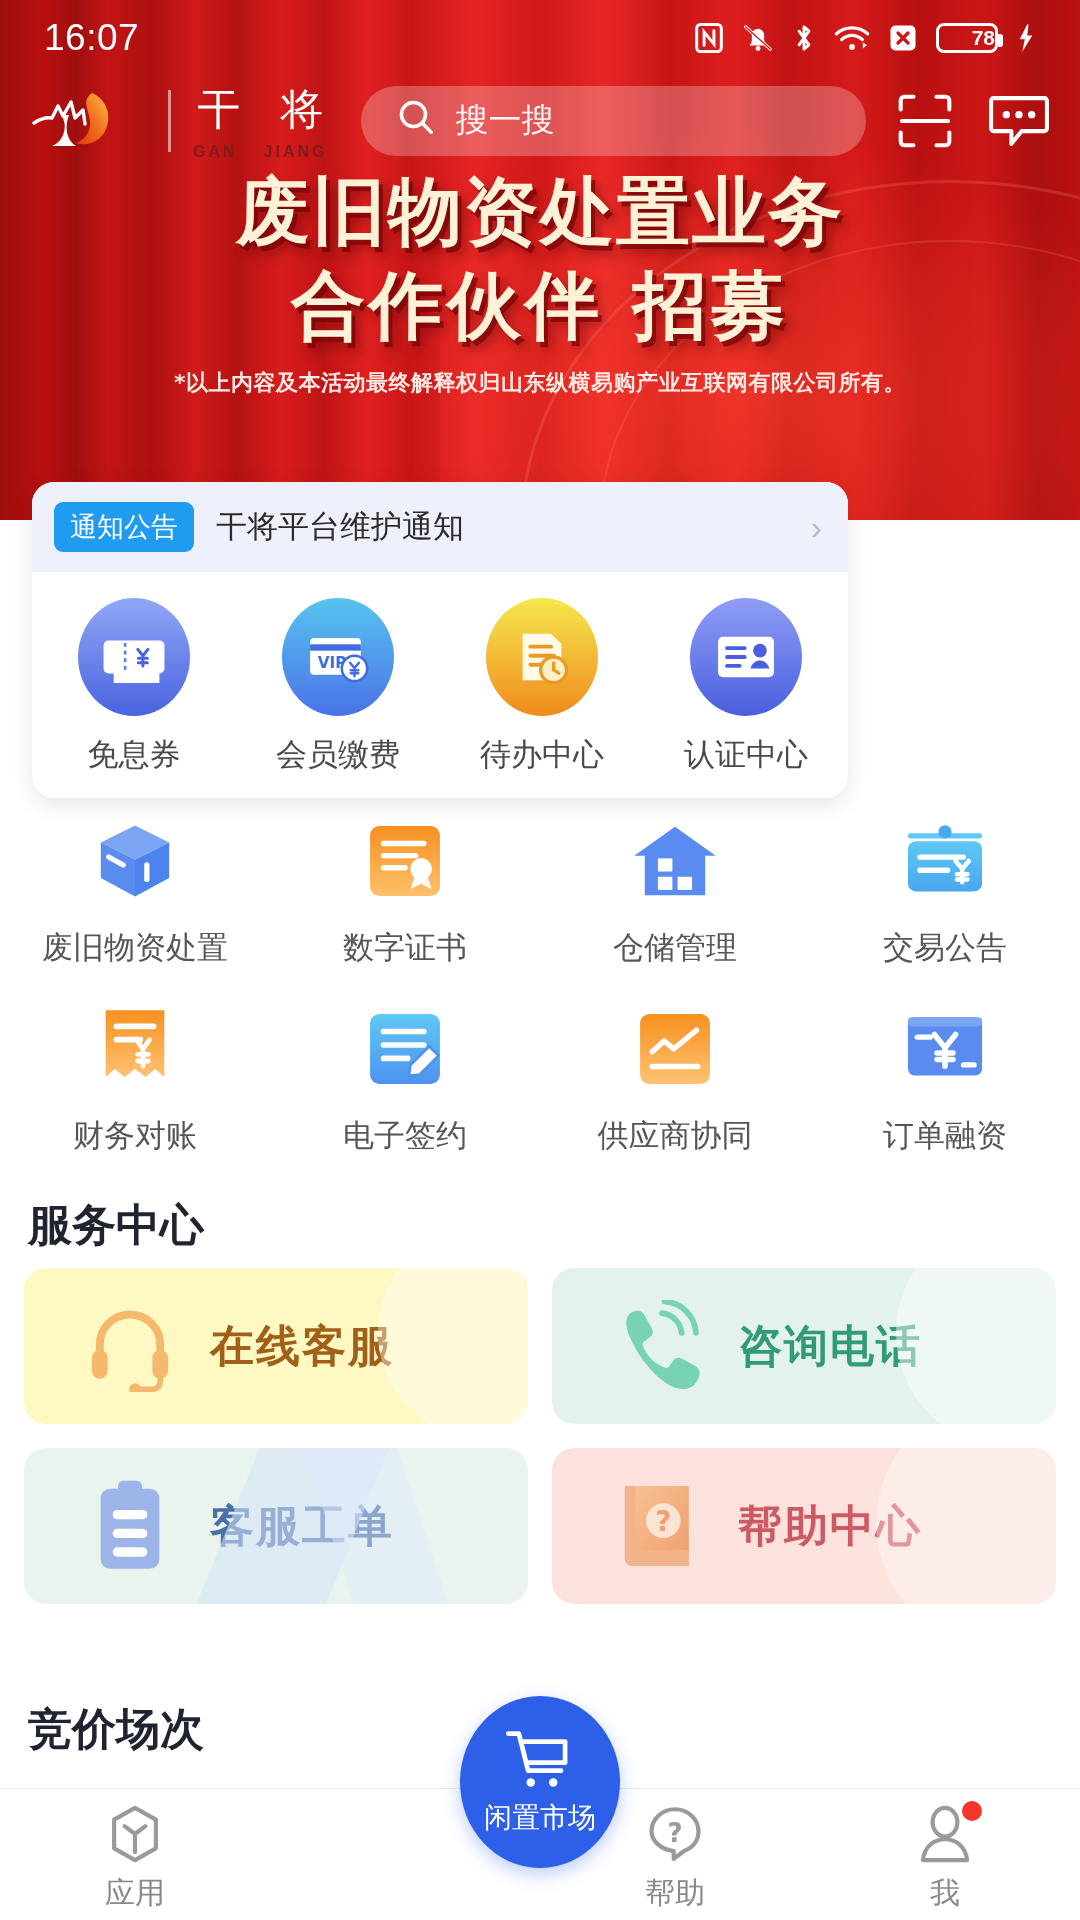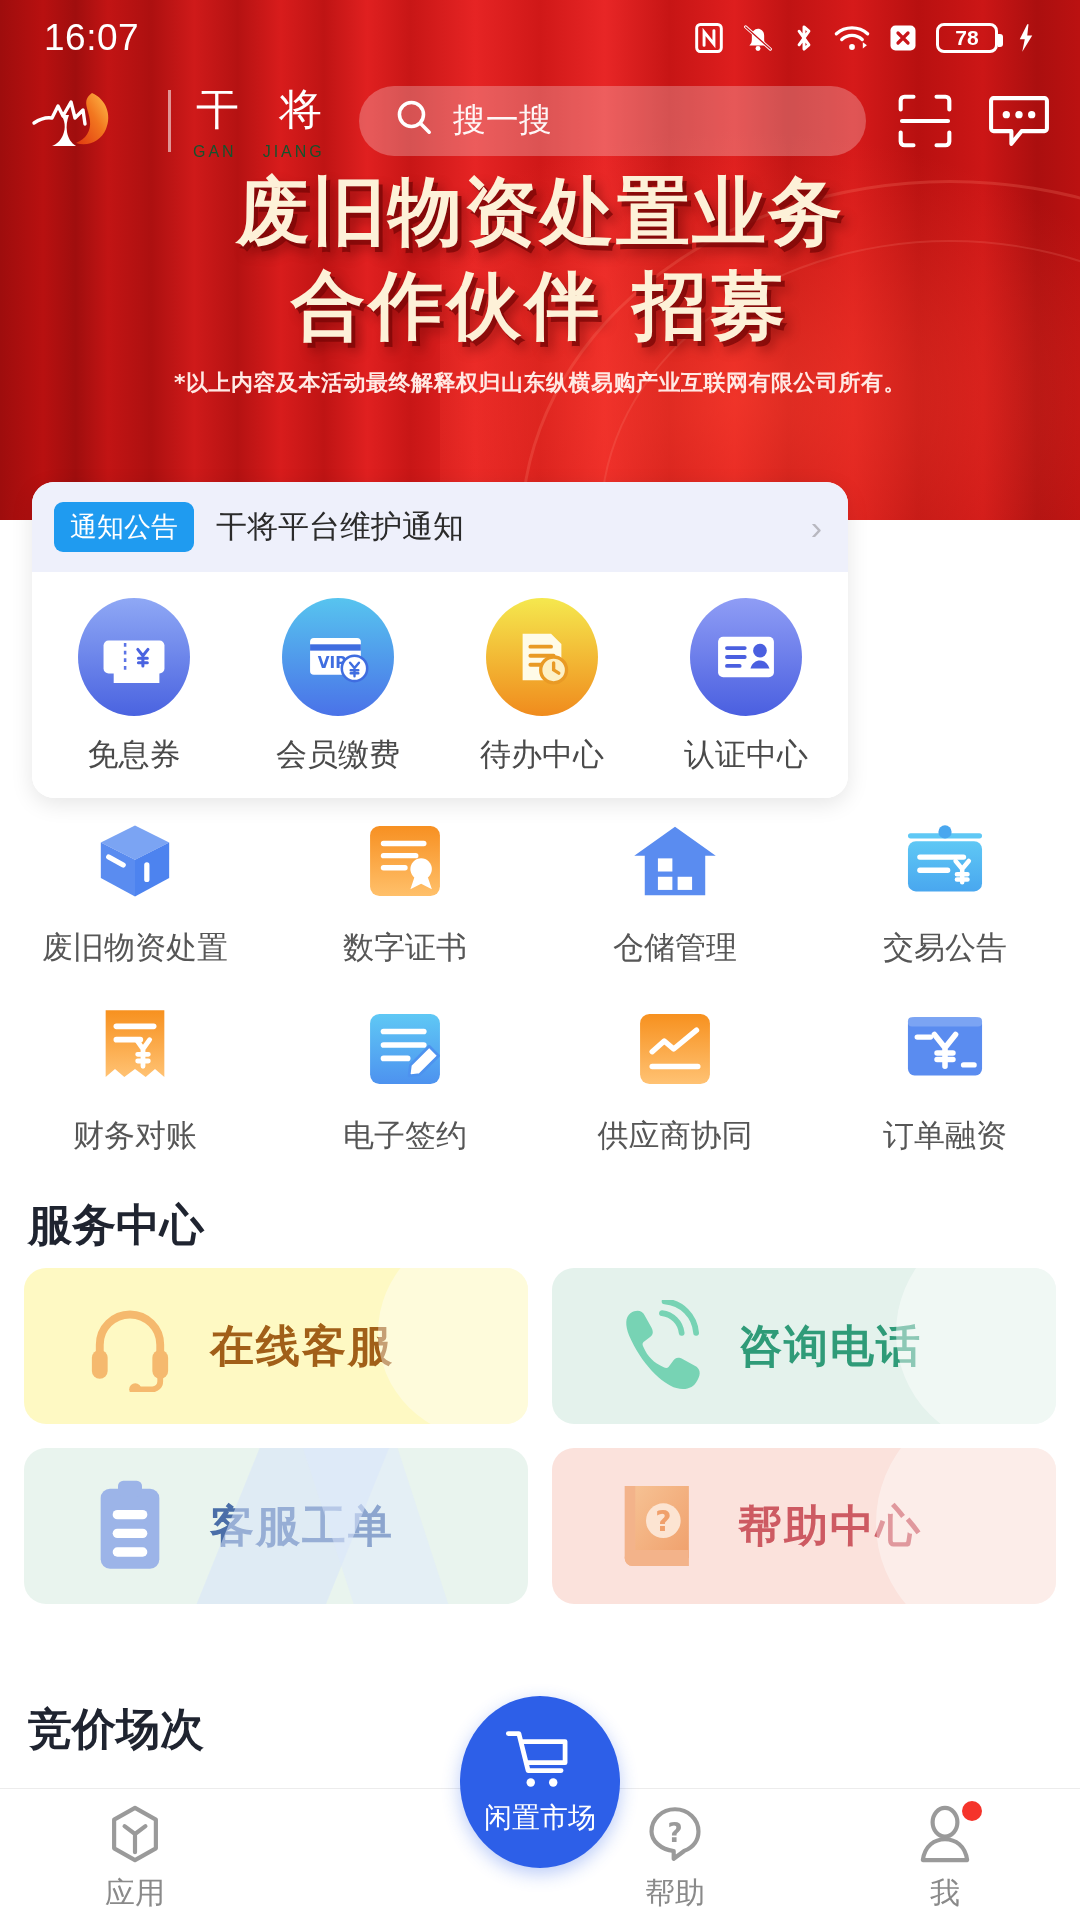--- a/index.html
+++ b/index.html
@@ -45,21 +45,21 @@
   .statusbar {
     position:absolute; top:0; left:0; width:1080px; height:76px;
     display:flex; align-items:center; justify-content:space-between;
     padding:0 44px; color:#fff; z-index:12;
   }
   .clock { font-size:37px; font-weight:400; letter-spacing:.5px; }
   .status-icons { display:flex; align-items:center; gap:18px; }
   .sbi { display:block; }
   .batt {
     width:62px; height:30px; border:3px solid #fff; border-radius:8px;
-    position:relative; display:flex; align-items:center; justify-content:center;
+    position:relative; display:flex; align-items:center; justify-content:flex-end;
     font-size:21px; font-weight:600; color:#fff;
   }
   .batt:after {
     content:""; position:absolute; right:-8px; top:8px;
     width:5px; height:13px; background:#fff; border-radius:0 3px 3px 0;
   }
 
   
   .appbar {
     position:absolute; top:78px; left:0; width:1080px; height:86px;
@@ -69,21 +69,21 @@
   .brand-mark { width:118px; height:72px; position:relative; }
   .brand-sep {
     width:3px; height:62px; background:rgba(255,255,255,.55);
     margin:0 22px;
   }
   .brand-text { display:flex; flex-direction:column; align-items:center; }
   .brand-cn { display:flex; gap:40px; }
   .brand-cn span { font-size:43px; color:#fff; font-weight:500;
       font-family:"DejaVu Sans","Liberation Sans",sans-serif; }
   .brand-en { display:flex; gap:26px; margin-top:4px; }
-  .brand-en span { font-size:16px; color:#14532d; letter-spacing:3px; font-weight:400; }
+  .brand-en span { font-size:16px; color:#7f1d1d; letter-spacing:3px; font-weight:700; }
 
   .searchbox {
     flex:1; height:70px; margin:0 26px 0 34px;
     background:rgba(255,255,255,.26); border-radius:35px;
     display:flex; align-items:flex-start; padding:12px 36px; gap:20px;
   }
   .search-ph { color:rgba(255,255,255,.95); font-size:33px;
       font-family:"DejaVu Sans","Liberation Sans",sans-serif; }
   .hdr-icon { width:66px; height:66px; display:flex; align-items:center; justify-content:center; }
   .hdr-icon + .hdr-icon { margin-left:28px; }

